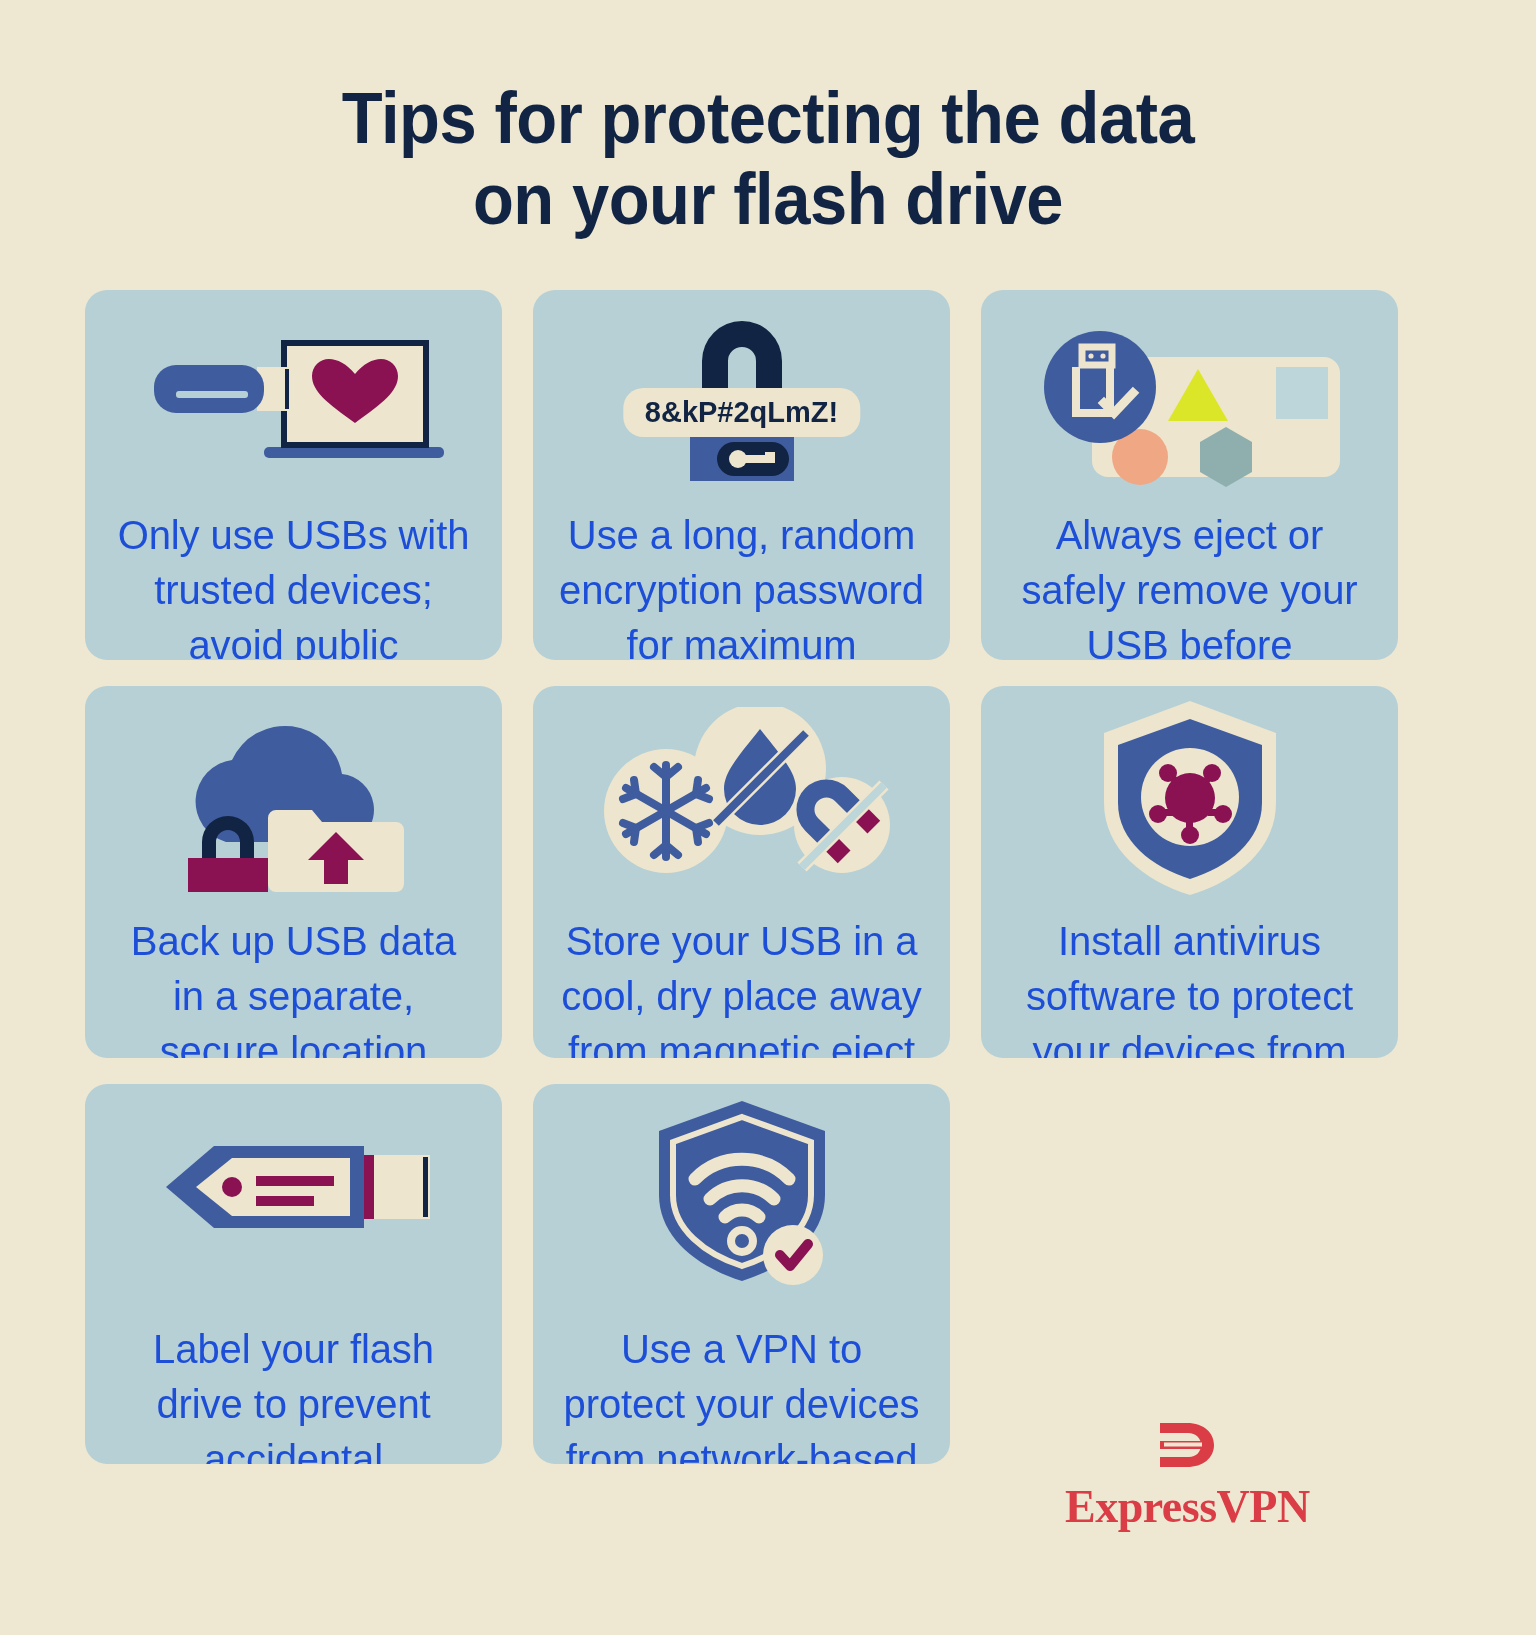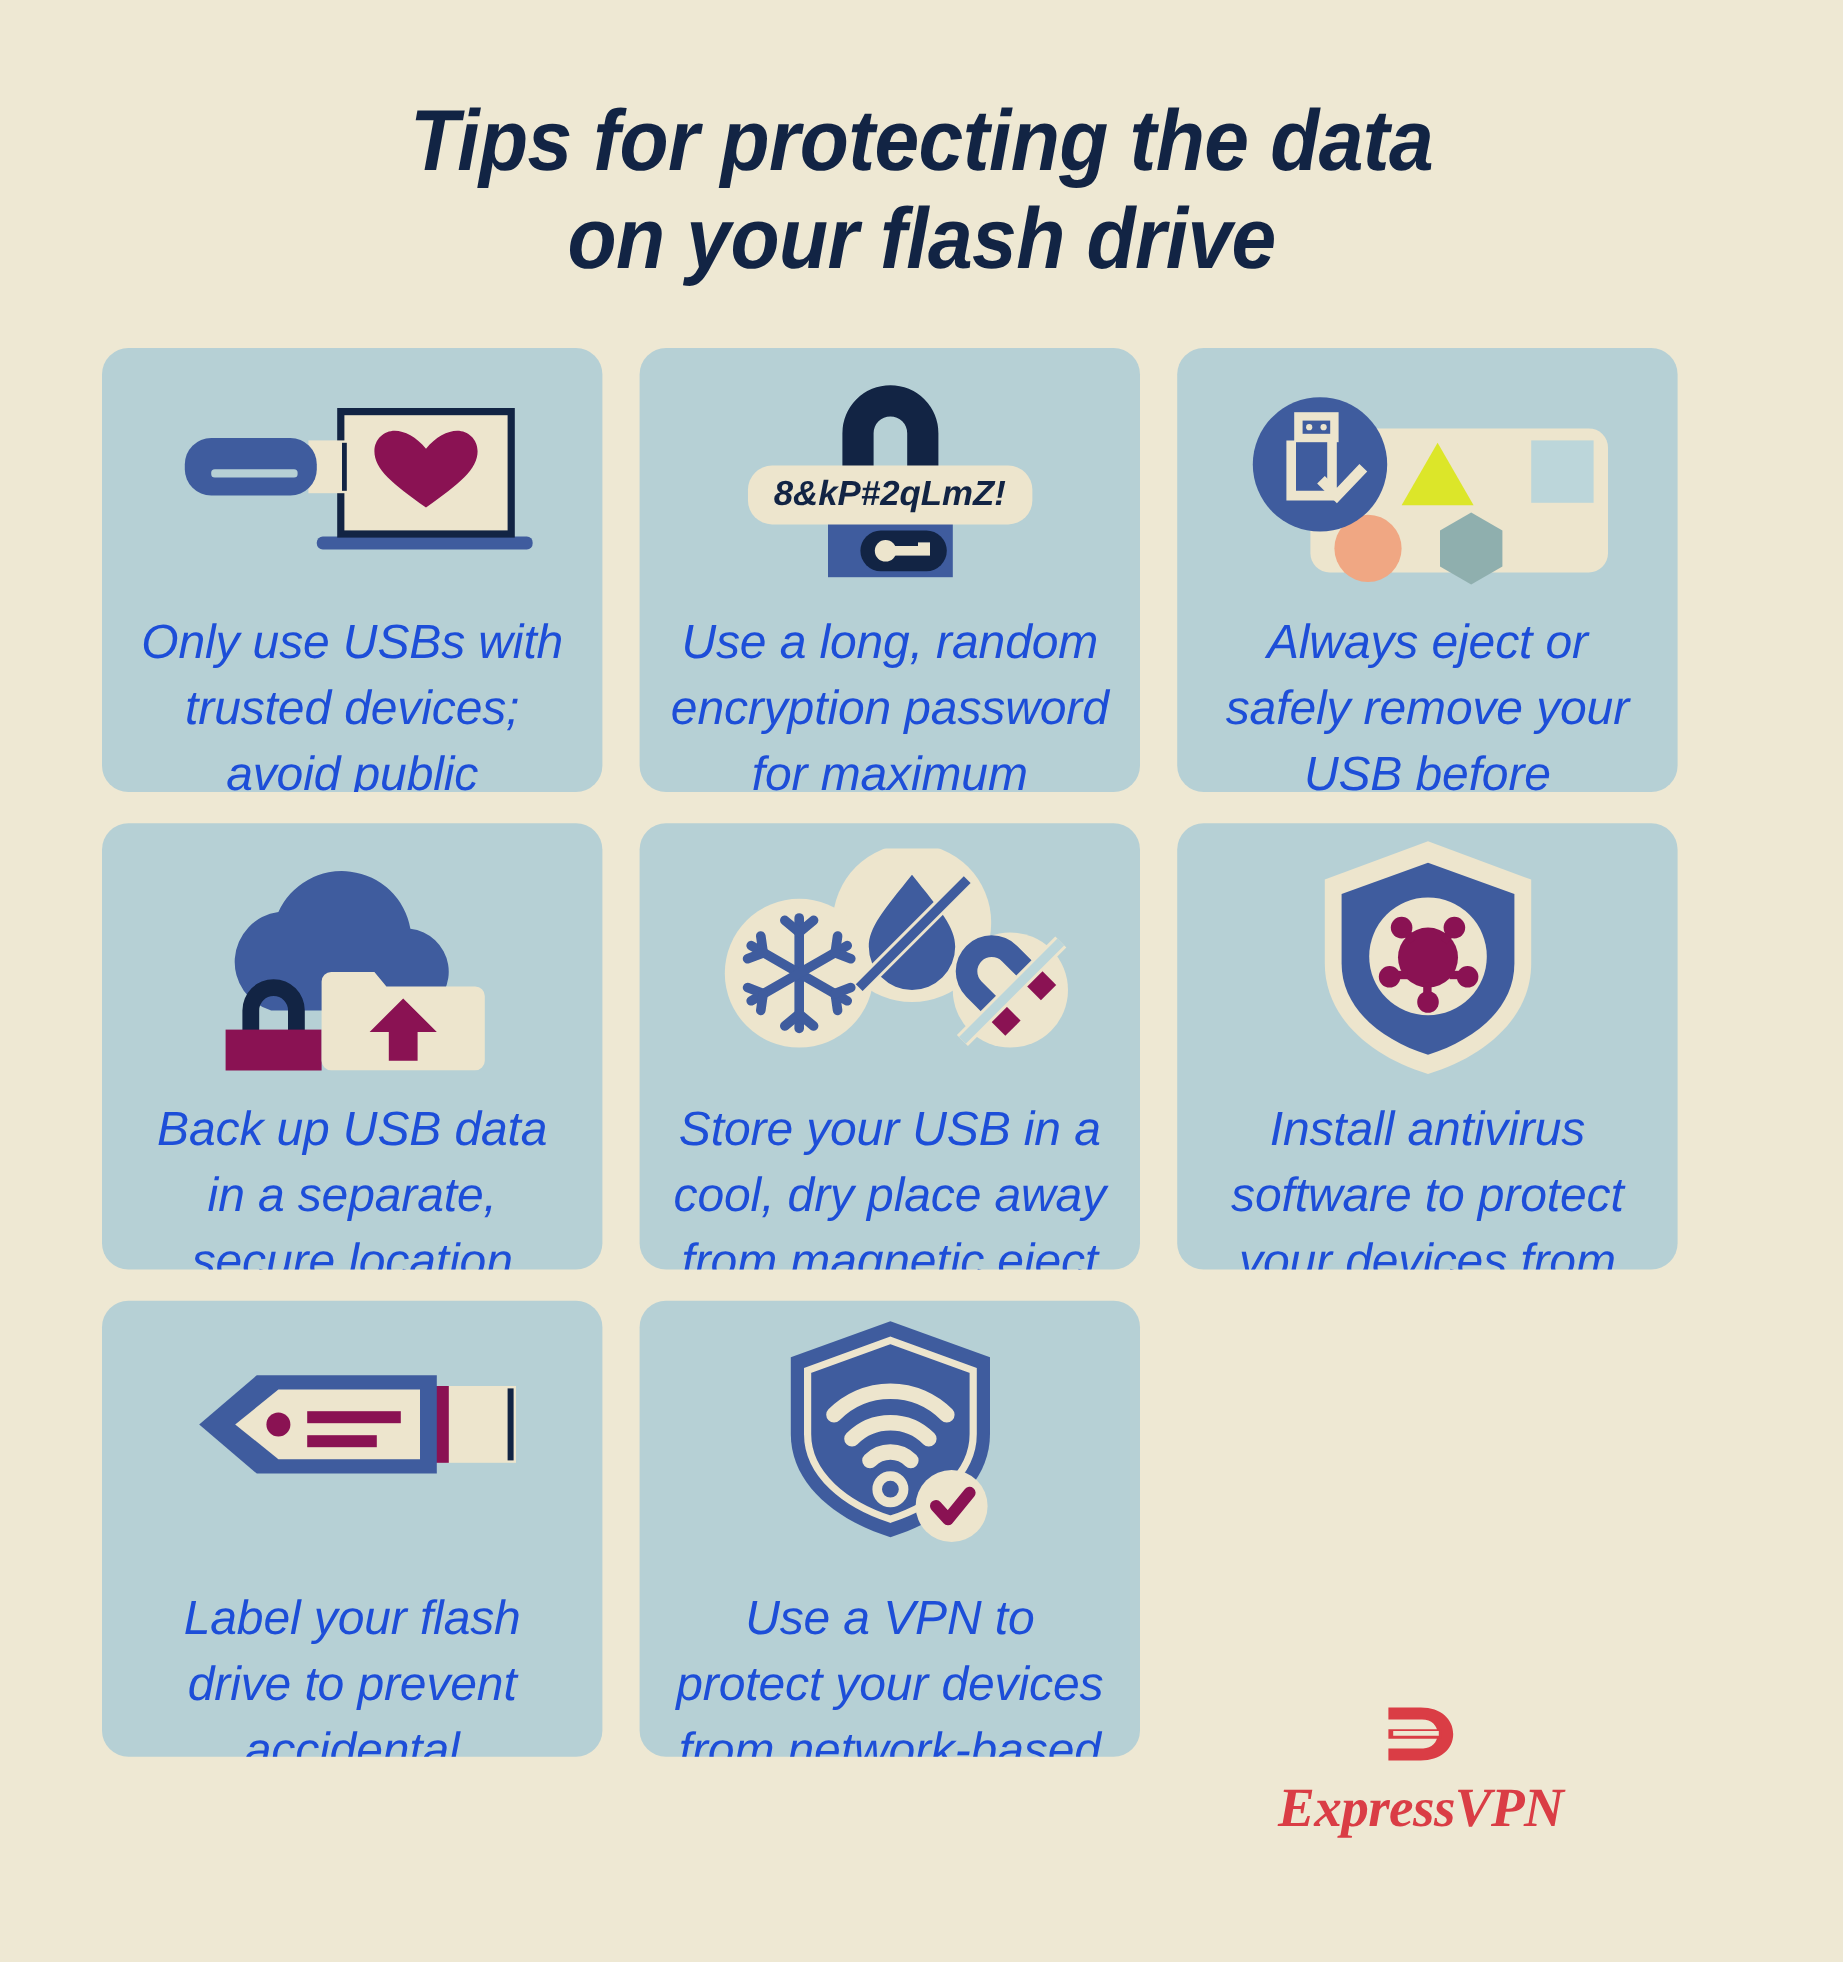--- a/index.html
+++ b/index.html
@@ -12,21 +12,20 @@
     background: #EEE8D3;
     font-family: "Liberation Sans", sans-serif;
     overflow: hidden;
   }
   .page {
     position: relative;
     width: 1536px;
     height: 1170px;
     background: #EEE8D3;
     box-sizing: border-box;
-    font-style: italic;
   }
 
   
   .title-wrap {
     padding-top: 78px;
     text-align: center;
   }
   .title {
     font-family: "Liberation Sans Narrow", "Liberation Sans", sans-serif;
     font-weight: bold;

